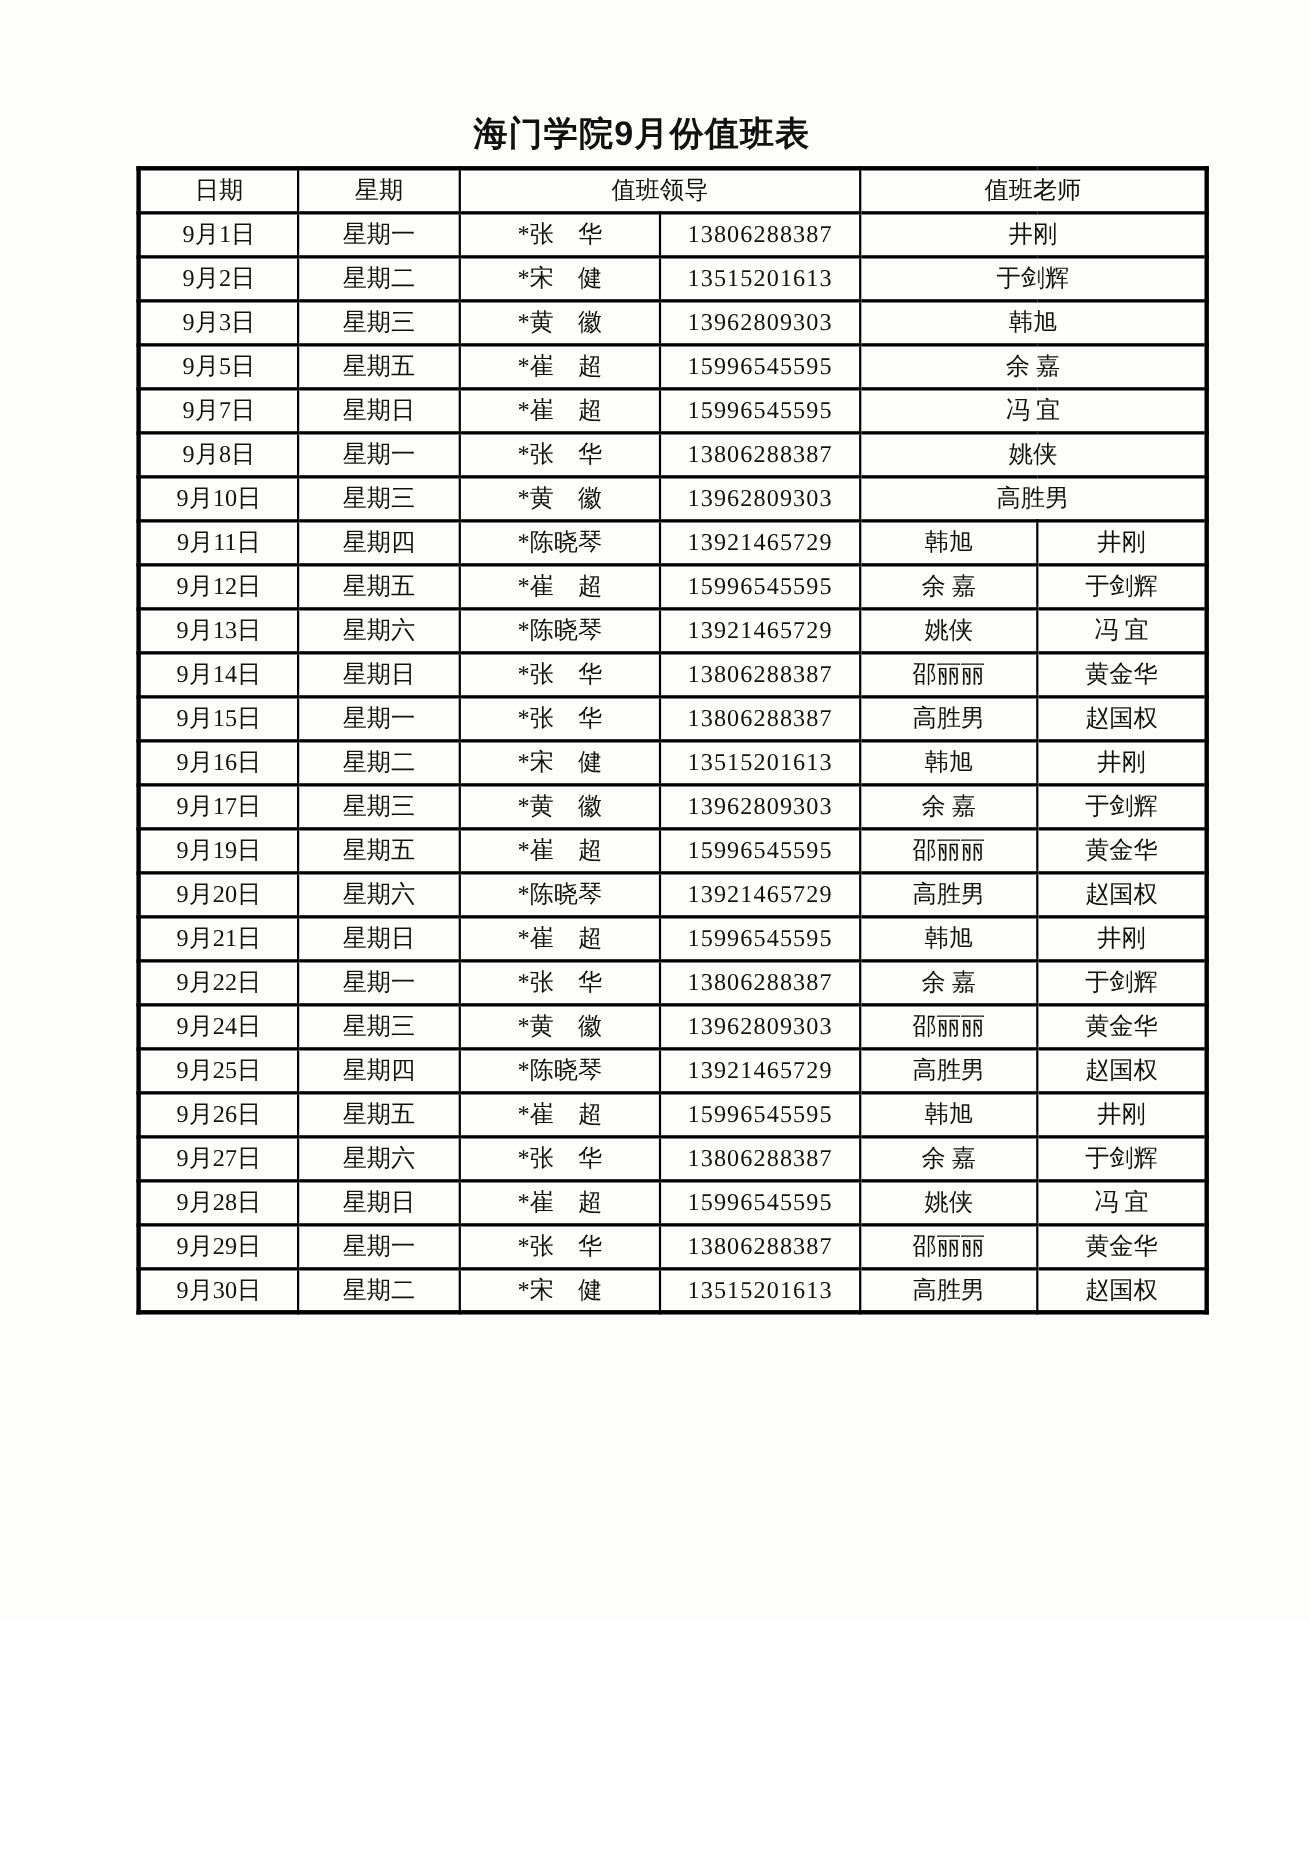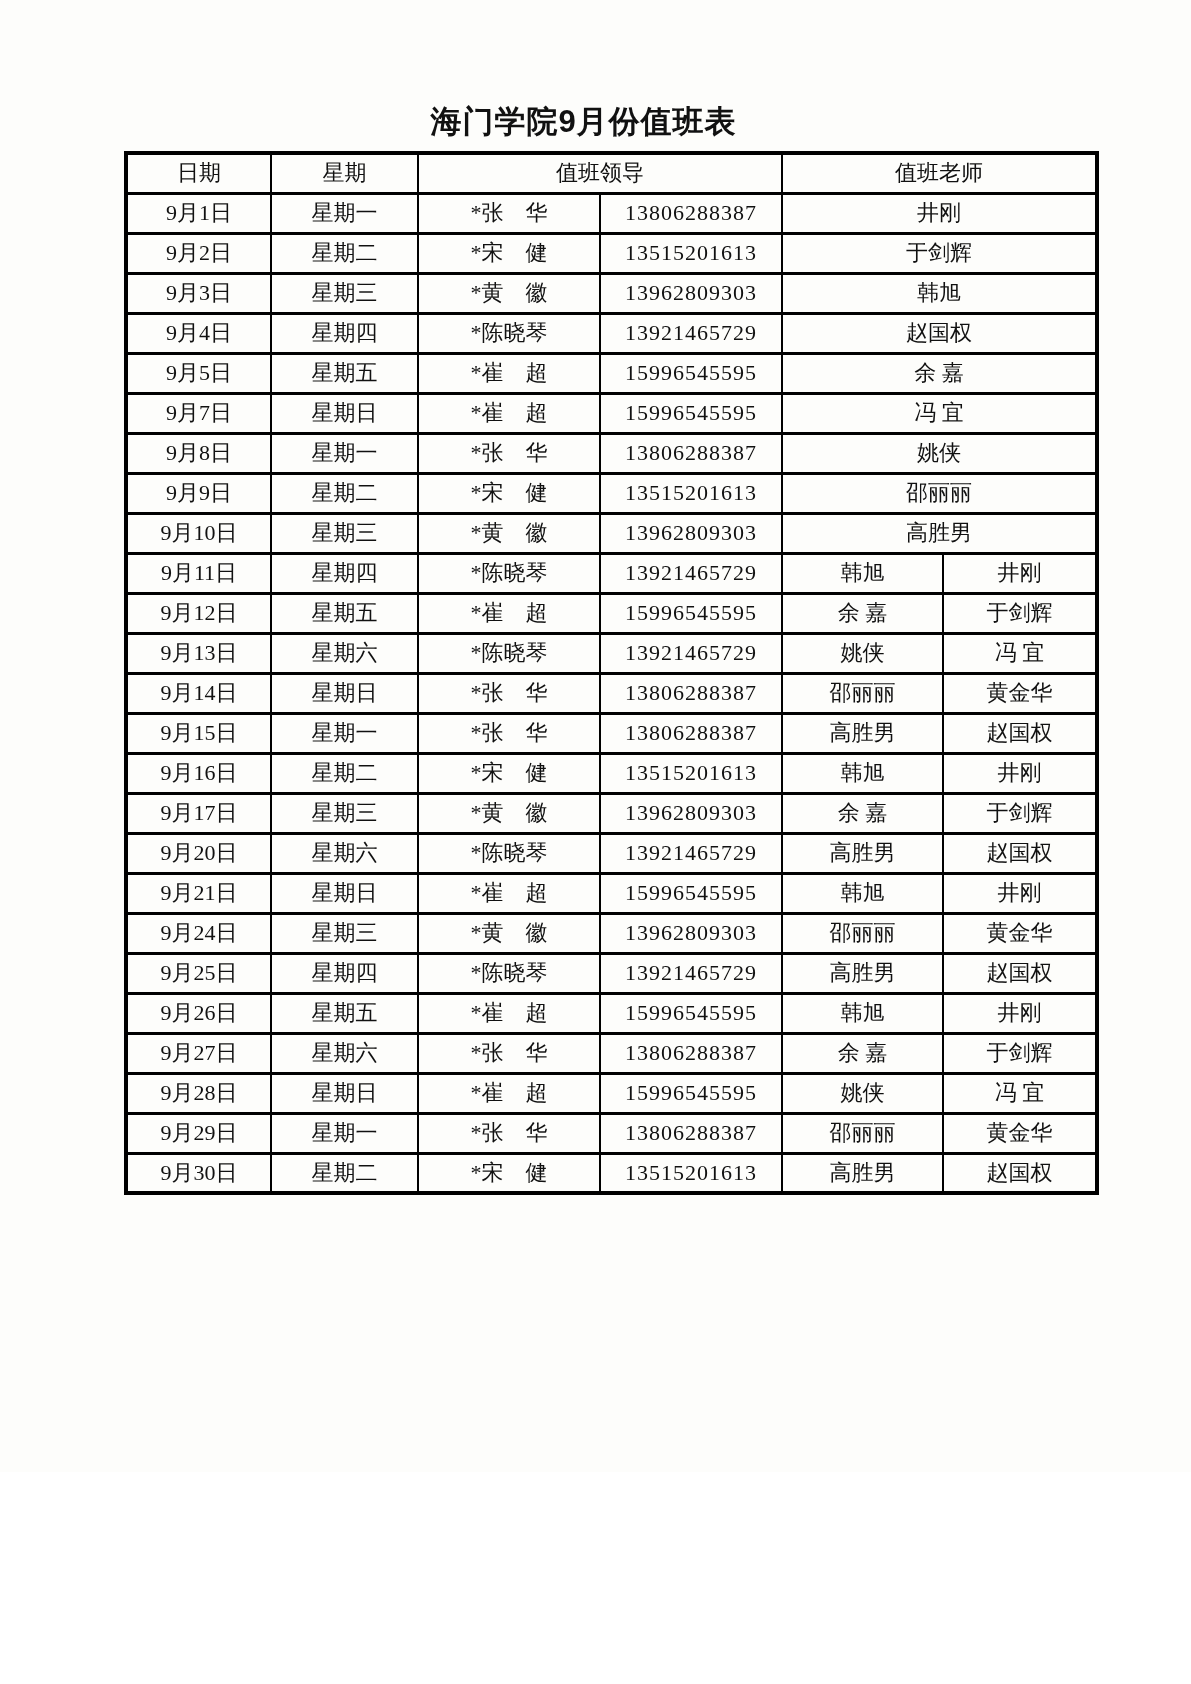--- a/index.html
+++ b/index.html
@@ -110,28 +110,20 @@
   </tr>
           <tr>
     <td>9月3日</td>
     <td>星期三</td>
     <td>*黄　徽</td>
     <td class="phone">13962809303</td>
     <td colspan="2">韩旭</td>
 
   </tr>
           <tr>
-    <td>9月4日</td>
-    <td>星期四</td>
-    <td>*陈晓琴</td>
-    <td class="phone">13921465729</td>
-    <td colspan="2">赵国权</td>
-
-  </tr>
-          <tr>
     <td>9月5日</td>
     <td>星期五</td>
     <td>*崔　超</td>
     <td class="phone">15996545595</td>
     <td colspan="2">余 嘉</td>
 
   </tr>
           <tr>
     <td>9月7日</td>
     <td>星期日</td>
@@ -139,28 +131,20 @@
     <td class="phone">15996545595</td>
     <td colspan="2">冯 宜</td>
 
   </tr>
           <tr>
     <td>9月8日</td>
     <td>星期一</td>
     <td>*张　华</td>
     <td class="phone">13806288387</td>
     <td colspan="2">姚侠</td>
-
-  </tr>
-          <tr>
-    <td>9月9日</td>
-    <td>星期二</td>
-    <td>*宋　健</td>
-    <td class="phone">13515201613</td>
-    <td colspan="2">邵丽丽</td>
 
   </tr>
           <tr>
     <td>9月10日</td>
     <td>星期三</td>
     <td>*黄　徽</td>
     <td class="phone">13962809303</td>
     <td colspan="2">高胜男</td>
 
   </tr>
@@ -214,36 +198,52 @@
   </tr>
           <tr>
     <td>9月17日</td>
     <td>星期三</td>
     <td>*黄　徽</td>
     <td class="phone">13962809303</td>
     <td>余 嘉</td>
     <td>于剑辉</td>
   </tr>
           <tr>
+    <td>9月19日</td>
+    <td>星期五</td>
+    <td>*崔　超</td>
+    <td class="phone">15996545595</td>
+    <td>邵丽丽</td>
+    <td>黄金华</td>
+  </tr>
+          <tr>
     <td>9月20日</td>
     <td>星期六</td>
     <td>*陈晓琴</td>
     <td class="phone">13921465729</td>
     <td>高胜男</td>
     <td>赵国权</td>
   </tr>
           <tr>
     <td>9月21日</td>
     <td>星期日</td>
     <td>*崔　超</td>
     <td class="phone">15996545595</td>
     <td>韩旭</td>
     <td>井刚</td>
   </tr>
           <tr>
+    <td>9月22日</td>
+    <td>星期一</td>
+    <td>*张　华</td>
+    <td class="phone">13806288387</td>
+    <td>余 嘉</td>
+    <td>于剑辉</td>
+  </tr>
+          <tr>
     <td>9月24日</td>
     <td>星期三</td>
     <td>*黄　徽</td>
     <td class="phone">13962809303</td>
     <td>邵丽丽</td>
     <td>黄金华</td>
   </tr>
           <tr>
     <td>9月25日</td>
     <td>星期四</td>

